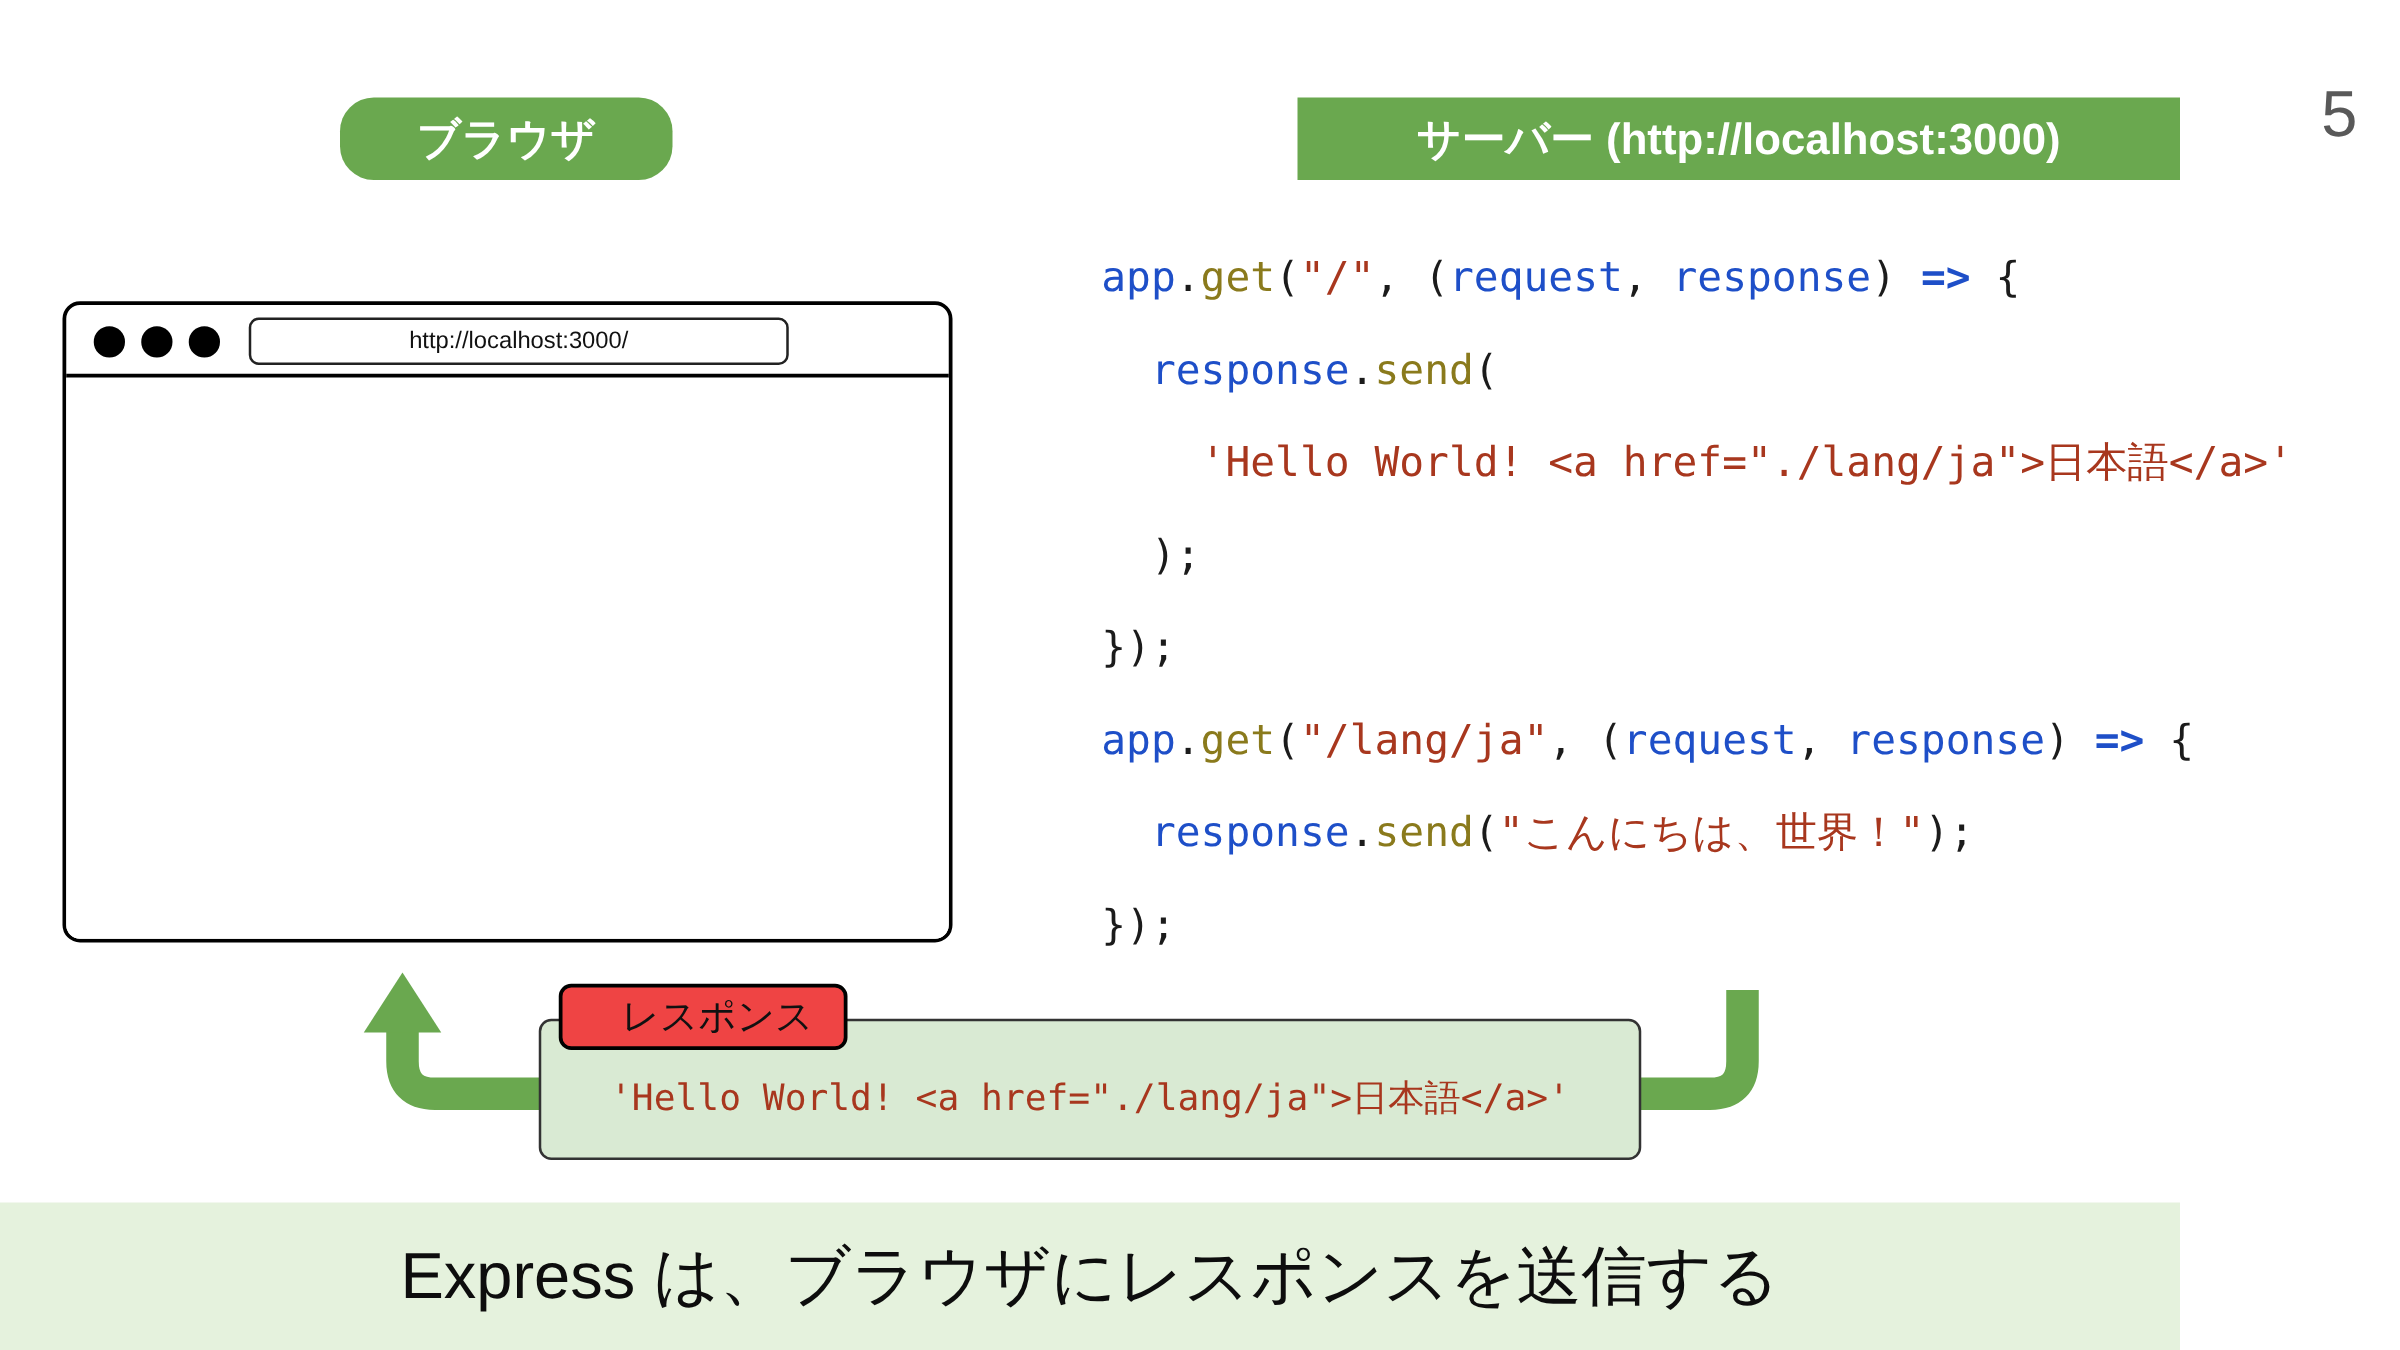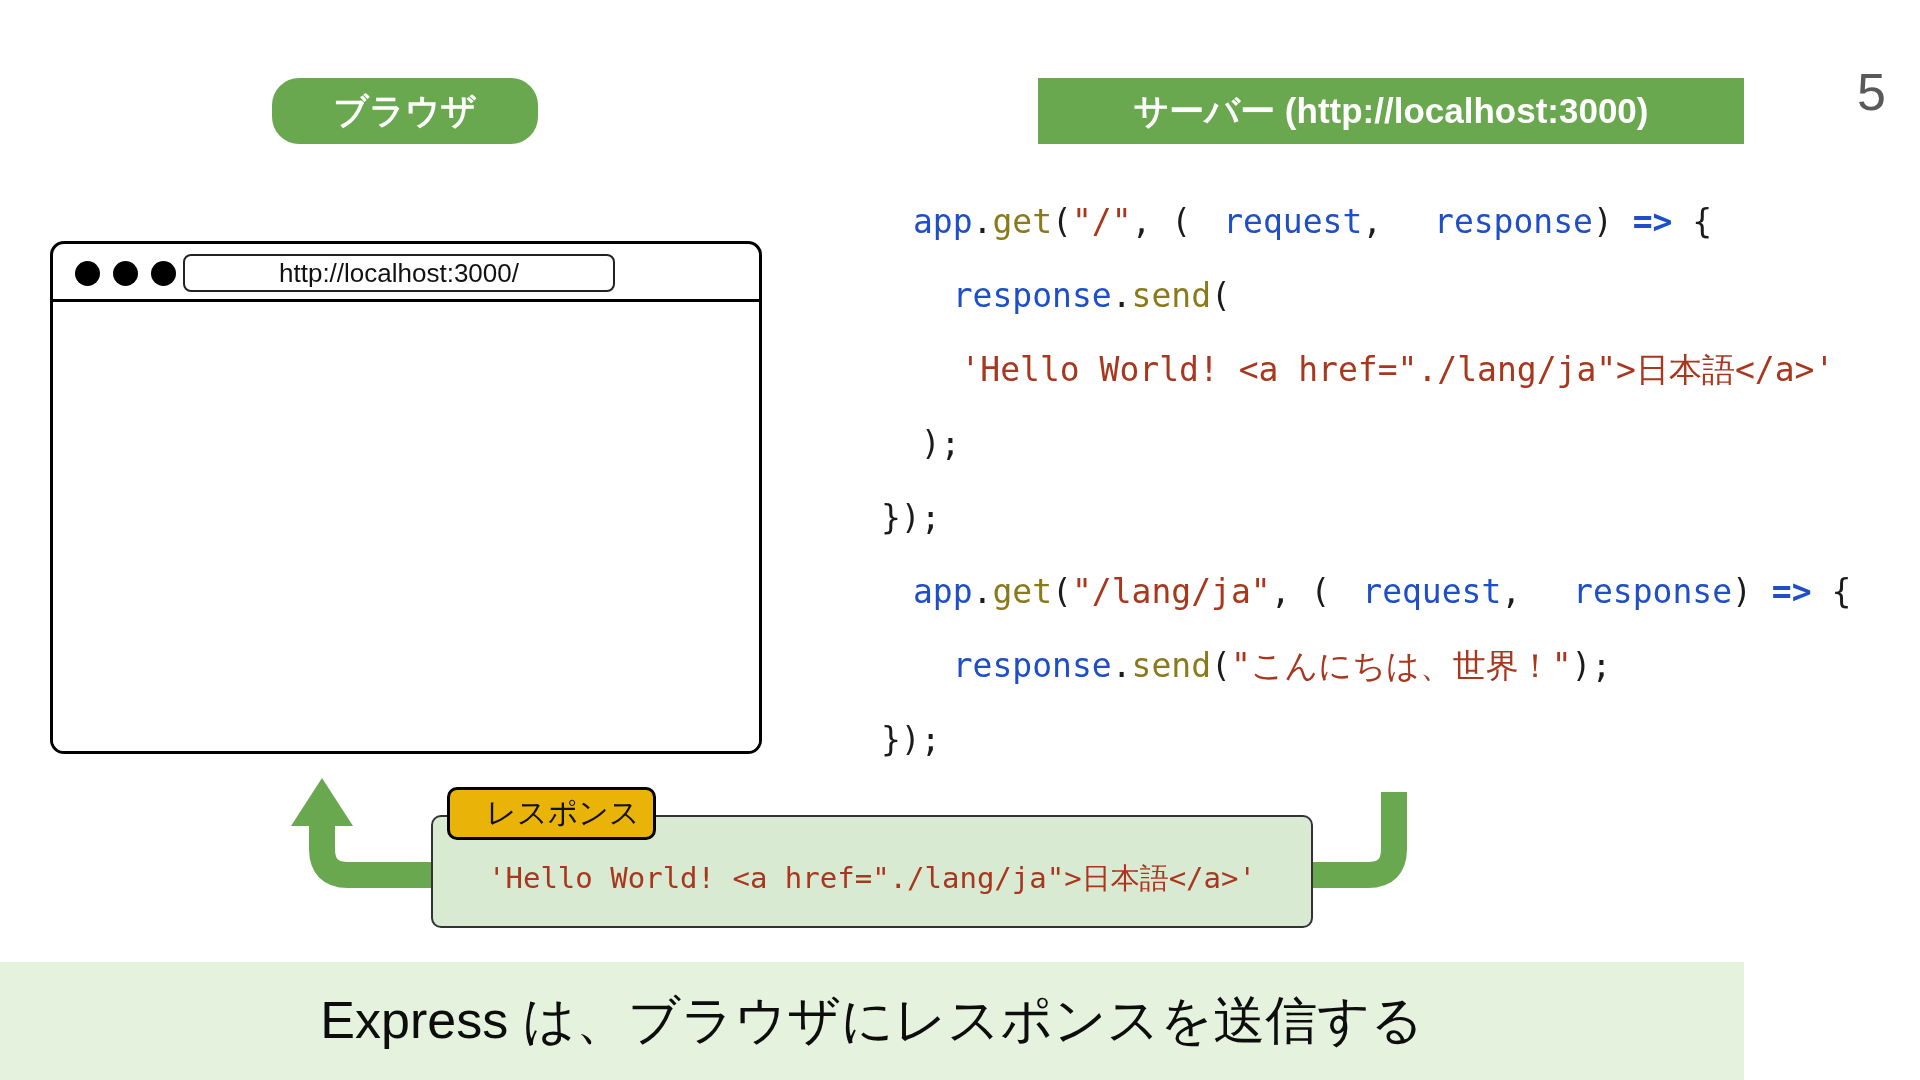--- a/index.html
+++ b/index.html
@@ -59,25 +59,25 @@
   .dot{
     position:absolute;
     top:17px;
     width:25px;height:25px;
     border-radius:50%;
     background:#000;
   }
   .dot1{left:22px;} .dot2{left:60px;} .dot3{left:98px;}
   .url-bar{
     position:absolute;
-    left:130px;top:10px;
+    left:146px;top:10px;
     width:432px;height:38px;
     border:2px solid #222;
     border-radius:8px;
-    font-size:26px;
+    font-size:19px;
     display:flex;align-items:center;justify-content:center;
     background:#fff;
     color:#111;
   }
   .browser-content{
     height:449px;
     border-radius:0 0 11px 11px;
     background:#fff;
   }
 
@@ -86,21 +86,21 @@
     position:absolute;
     left:881px;top:185px;
     font-family:"DejaVu Sans Mono", monospace;
     font-size:33px;
     line-height:74px;
     white-space:pre;
     z-index:2;
   }
   .code-line{white-space:pre;}
   .tok-plain{color:var(--code-plain);}
-  .tok-blue{color:var(--code-blue);margin-left:32px;}
+  .tok-blue{color:var(--code-blue);}
   .tok-olive{color:var(--code-olive);}
   .tok-red{color:var(--code-red);}
   .tok-arrow{color:var(--code-blue);font-weight:bold;}
 
   
   .flow-arrow{
     position:absolute;
     left:0;top:0;
     z-index:1;
     pointer-events:none;
@@ -122,22 +122,22 @@
   }
   .response-payload{
     font-family:"DejaVu Sans Mono", monospace;
     font-size:29px;
     color:var(--code-red);
     white-space:pre;
   }
   .response-label{
     position:absolute;
     left:447px;top:787px;
-    width:209px;height:53px;
-    background:#eab308;
+    width:231px;height:53px;
+    background:#ef4444;
     border:3px solid #000;
     border-radius:10px;
     display:flex;align-items:center;justify-content:center;
     font-size:30px;
     color:#111;
     z-index:4;
     padding-left:23px;
   }
 
   

